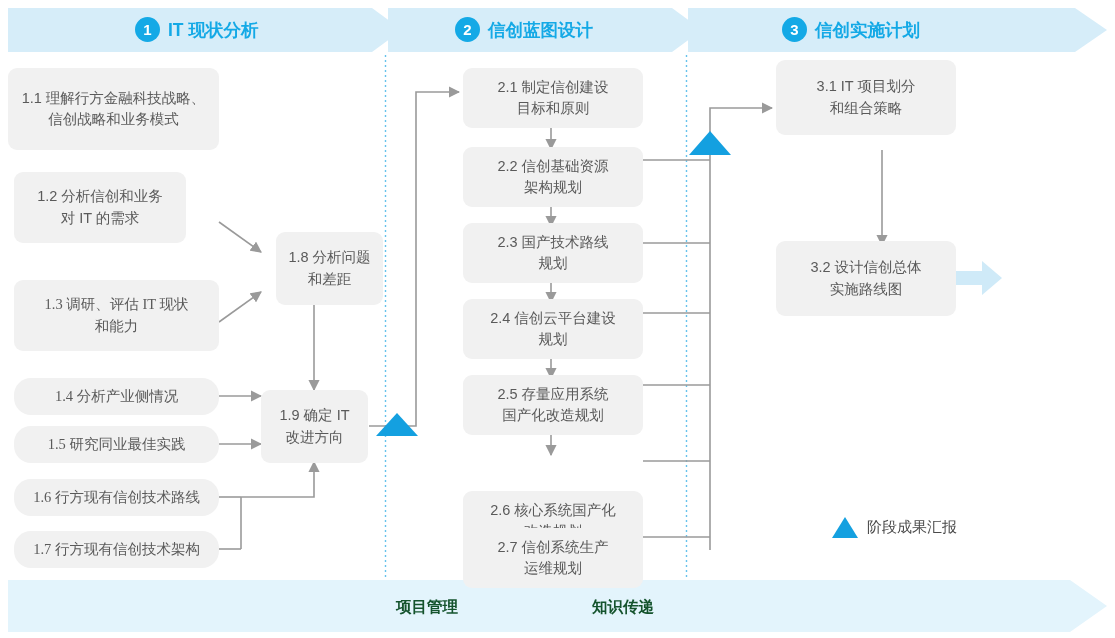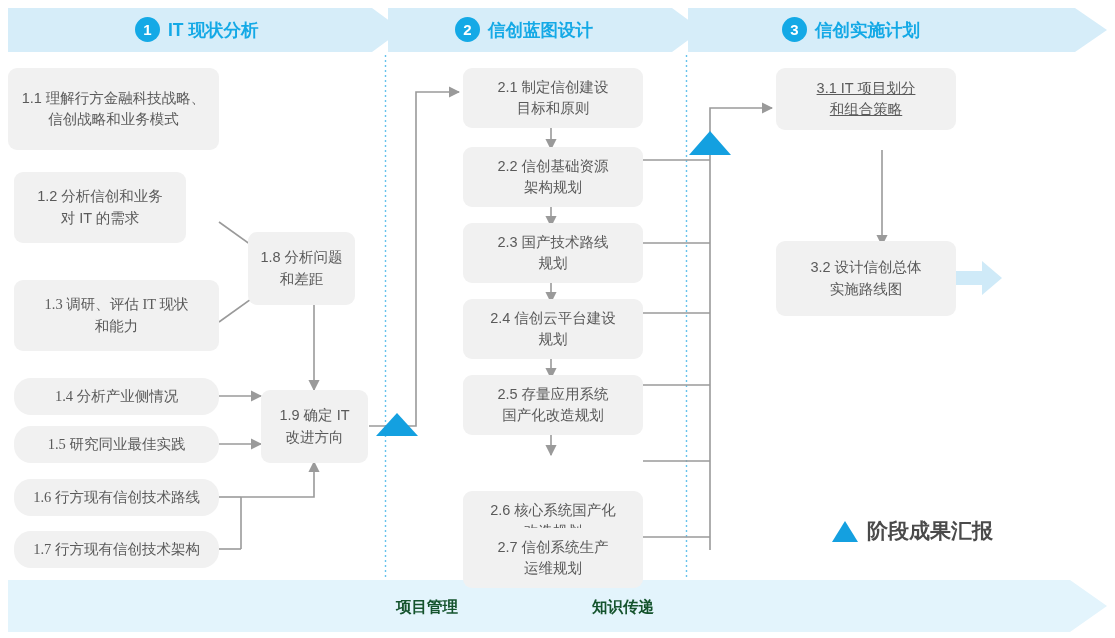--- a/index.html
+++ b/index.html
@@ -97,22 +97,22 @@
     z-index:5;
   }
   .legend-tri{
     width:0;height:0;
     border-left:13px solid transparent;
     border-right:13px solid transparent;
     border-bottom:21px solid #14a0e0;
   }
   .legend-text{
     color:#4a4a4a;
-    font-weight:bold;
-    font-size:21px;
+    font-weight:normal;
+    font-size:15px;
     white-space:nowrap;
   }
 </style>
 </head>
 <body>
 
 <div id="canvas">
 
   <svg class="layer bands" viewBox="0 0 1115 638">
 
@@ -207,41 +207,41 @@
   <div class="node" style="left:8px; top:68px; width:211px; height:82px;">1.1 理解行方金融科技战略、
 信创战略和业务模式</div>
   <div class="node" style="left:14px; top:172px; width:172px; height:71px;">1.2 分析信创和业务
 对 IT 的需求</div>
   <div class="node" style="left:14px; top:280px; width:205px; height:71px;font-family:Liberation Serif, serif;">1.3 调研、评估 IT 现状
 和能力</div>
   <div class="node pill" style="left:14px; top:378px; width:205px; height:37px;">1.4 分析产业侧情况</div>
   <div class="node pill" style="left:14px; top:426px; width:205px; height:37px;">1.5 研究同业最佳实践</div>
   <div class="node pill" style="left:14px; top:479px; width:205px; height:37px;">1.6 行方现有信创技术路线</div>
   <div class="node pill" style="left:14px; top:531px; width:205px; height:37px;">1.7 行方现有信创技术架构</div>
-  <div class="node" style="left:248px; top:232px; width:107px; height:73px;">1.8 分析问题
+  <div class="node" style="left:276px; top:232px; width:107px; height:73px;">1.8 分析问题
 和差距</div>
   <div class="node" style="left:261px; top:390px; width:107px; height:73px;">1.9 确定 IT
 改进方向</div>
 
   <div class="node" style="left:463px; top:68px; width:180px; height:60px;">2.1 制定信创建设
 目标和原则</div>
   <div class="node" style="left:463px; top:147px; width:180px; height:60px;">2.2 信创基础资源
 架构规划</div>
   <div class="node" style="left:463px; top:223px; width:180px; height:60px;">2.3 国产技术路线
 规划</div>
   <div class="node" style="left:463px; top:299px; width:180px; height:60px;">2.4 信创云平台建设
 规划</div>
   <div class="node" style="left:463px; top:375px; width:180px; height:60px;">2.5 存量应用系统
 国产化改造规划</div>
   <div class="node" style="left:463px; top:452px; width:180px; height:60px;margin-top:39px;">2.6 核心系统国产化
 改造规划</div>
   <div class="node" style="left:463px; top:528px; width:180px; height:60px;">2.7 信创系统生产
 运维规划</div>
 
-  <div class="node" style="left:776px; top:68px; width:180px; height:62px;text-decoration:underline;">3.1 IT 项目划分
+  <div class="node" style="left:776px; top:60px; width:180px; height:75px;">3.1 IT 项目划分
 和组合策略</div>
   <div class="node" style="left:776px; top:241px; width:180px; height:75px;">3.2 设计信创总体
 实施路线图</div>
 
 
   <div class="legend" style="left:832px; top:517px;">
     <div class="legend-tri"></div>
     <div class="legend-text">阶段成果汇报</div>
   </div>
 

